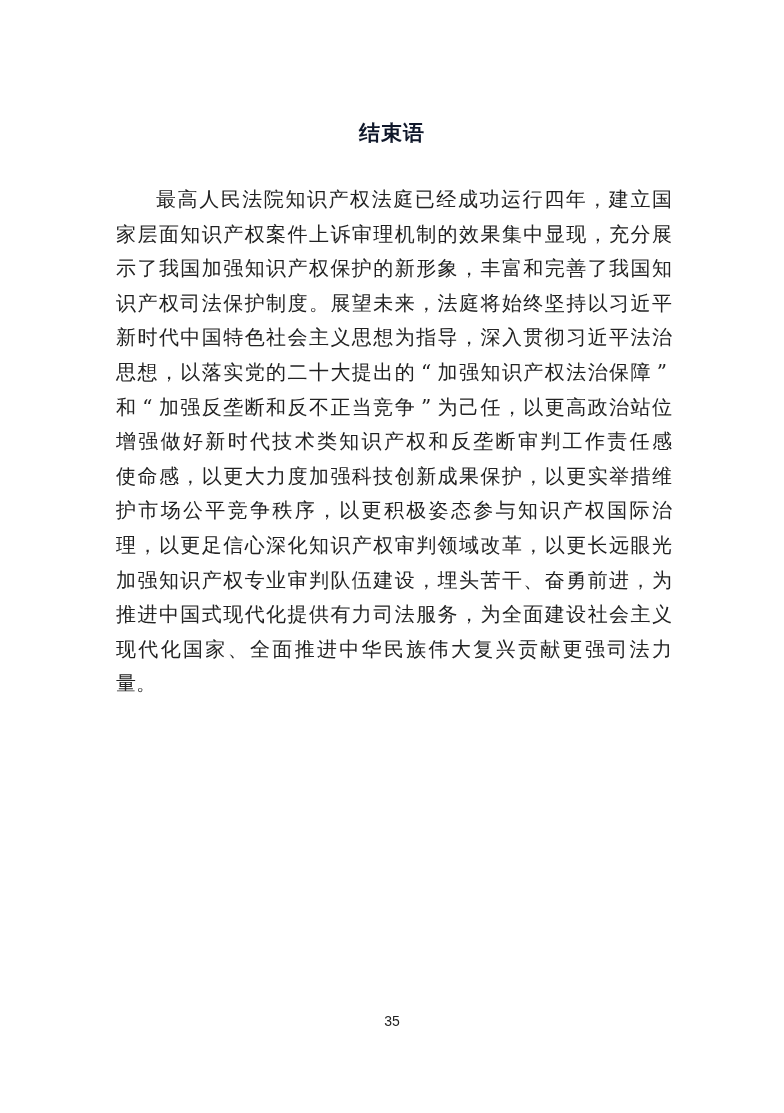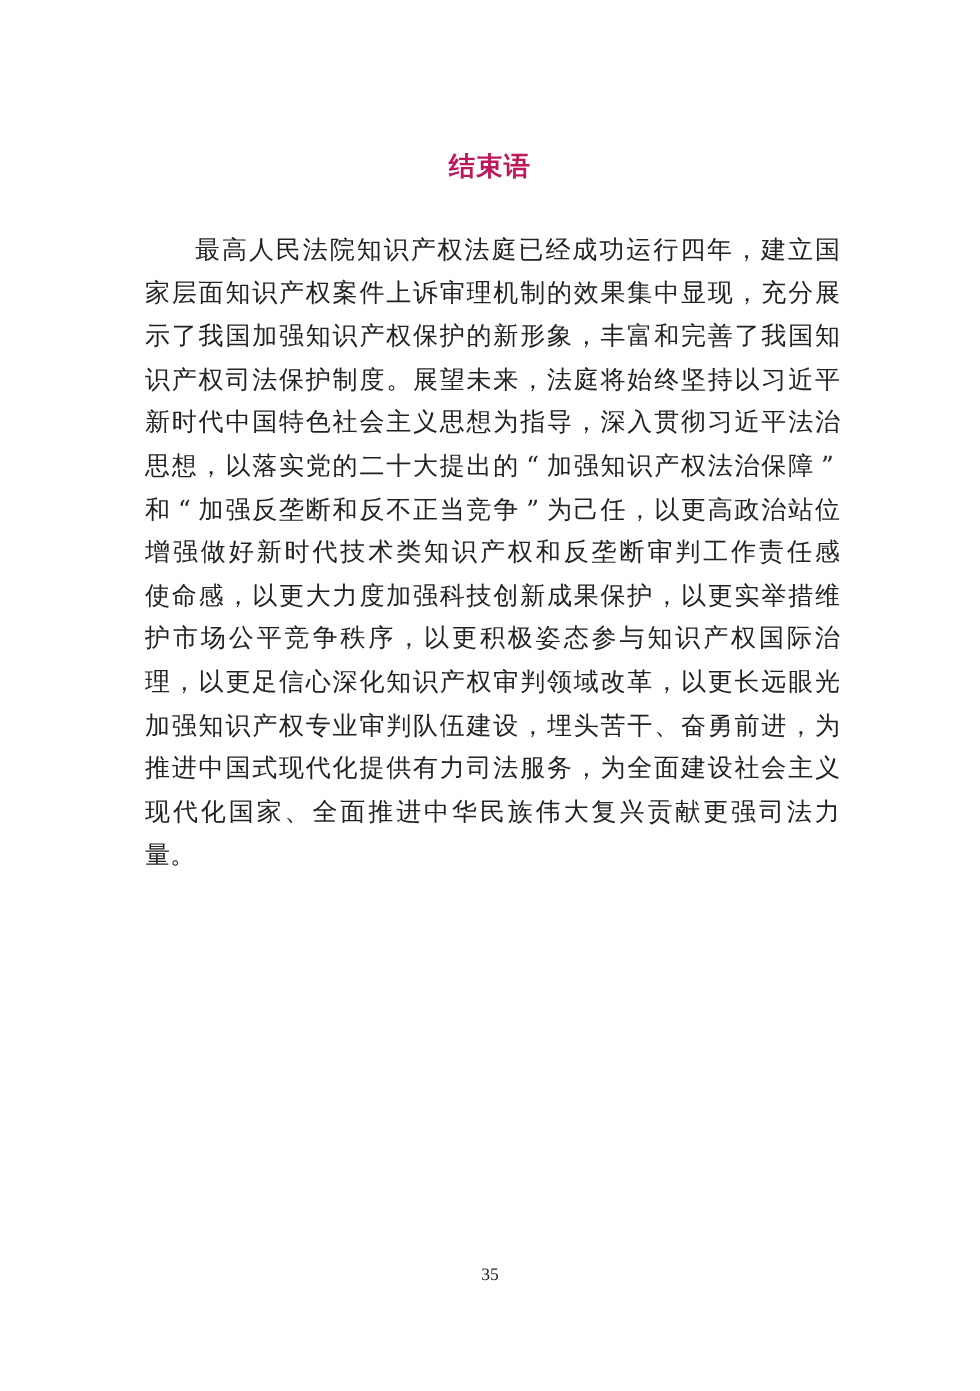--- a/index.html
+++ b/index.html
@@ -26,21 +26,21 @@
       position: absolute;
       left: 0;
       width: 784px;
       top: 118px;
       text-align: center;
       font-family: "DejaVu Sans", sans-serif;
       font-weight: bold;
       font-size: 21px;
       line-height: 30px;
       letter-spacing: 1px;
-      color: #be185d;
+      color: #0f172a;
     }
     .body-text {
       position: absolute;
       left: 116px;
       top: 182px;
       width: 556px;
       font-family: "DejaVu Serif", serif;
       font-size: 20px;
       color: #222222;
     }
@@ -61,21 +61,21 @@
     }
     .line.indent {
       padding-left: 40px;
     }
     .page-number {
       position: absolute;
       left: 0;
       width: 784px;
       top: 1013px;
       text-align: center;
-      font-family: Liberation Serif, serif;
+      font-family: Liberation Sans, sans-serif;
       font-size: 14px;
       color: #222222;
     }
   </style>
 </head>
 <body>
 
 <div class="page">
   <div class="title">结束语</div>
 

